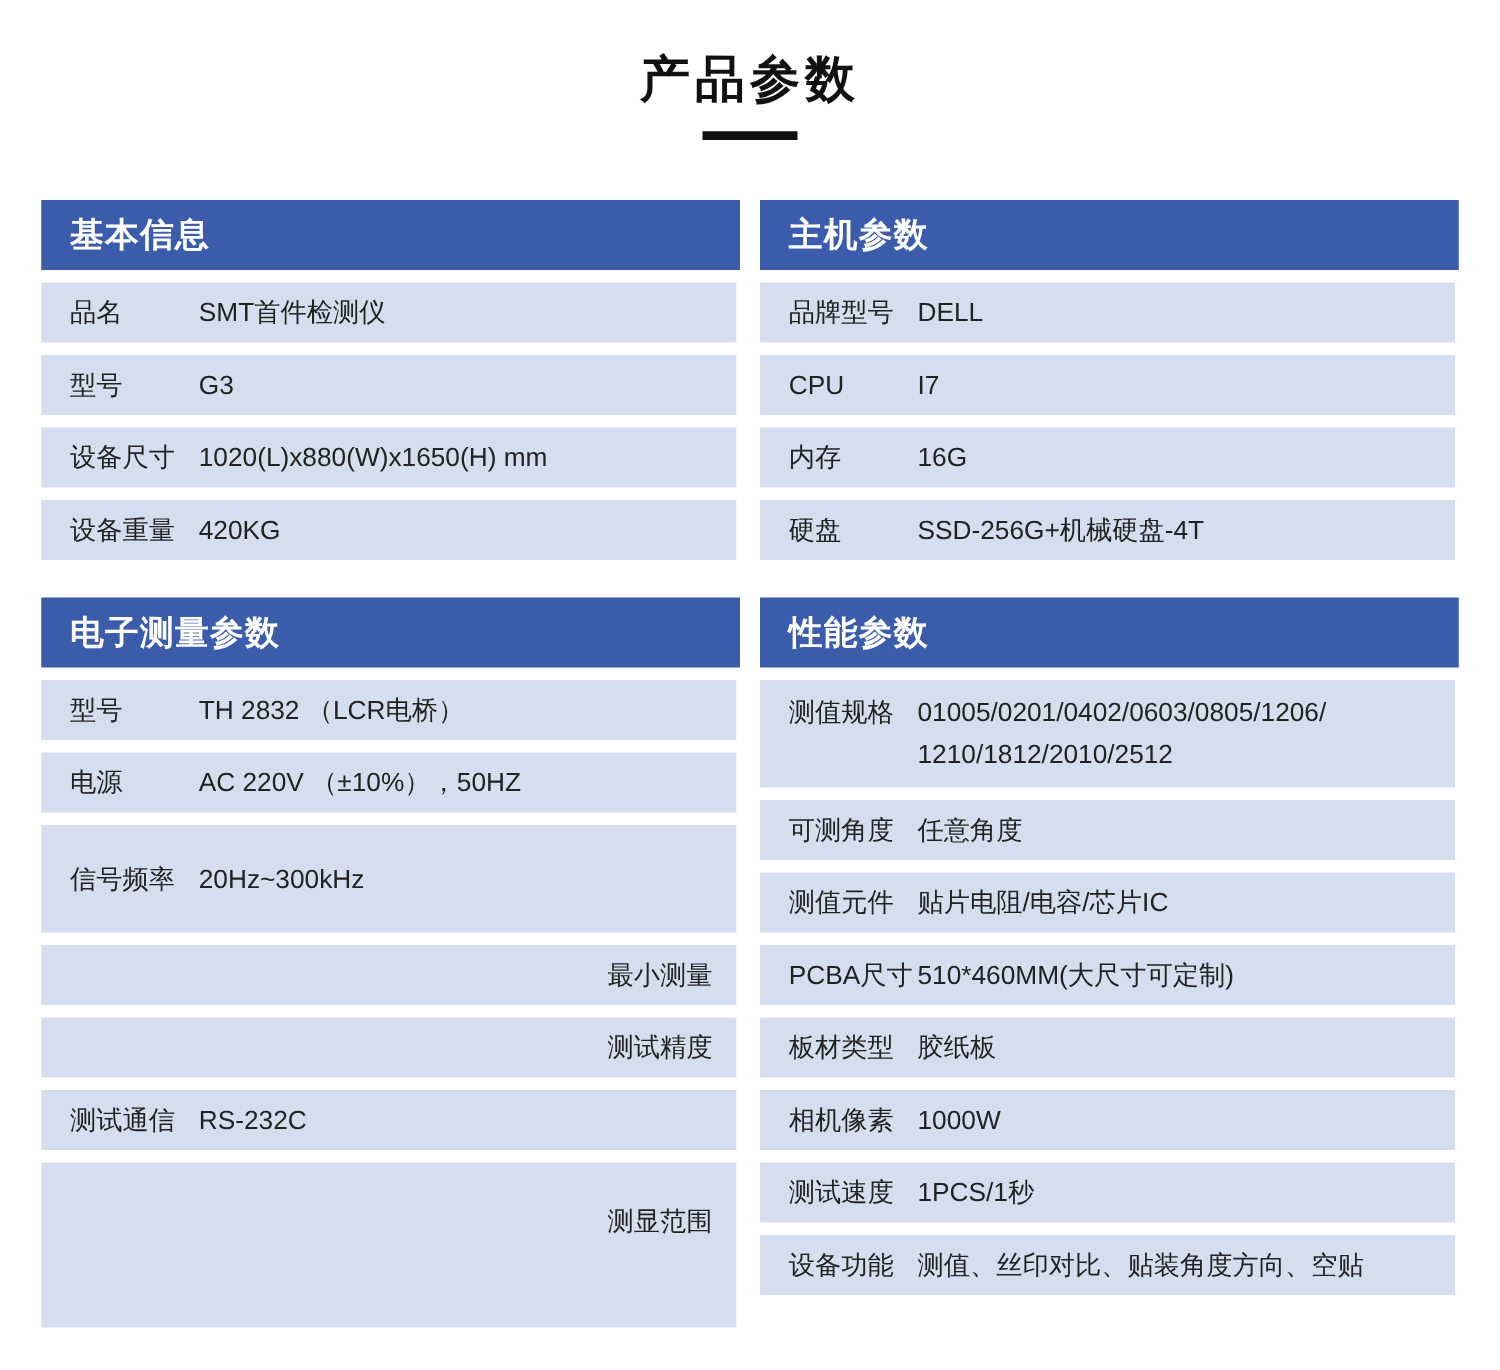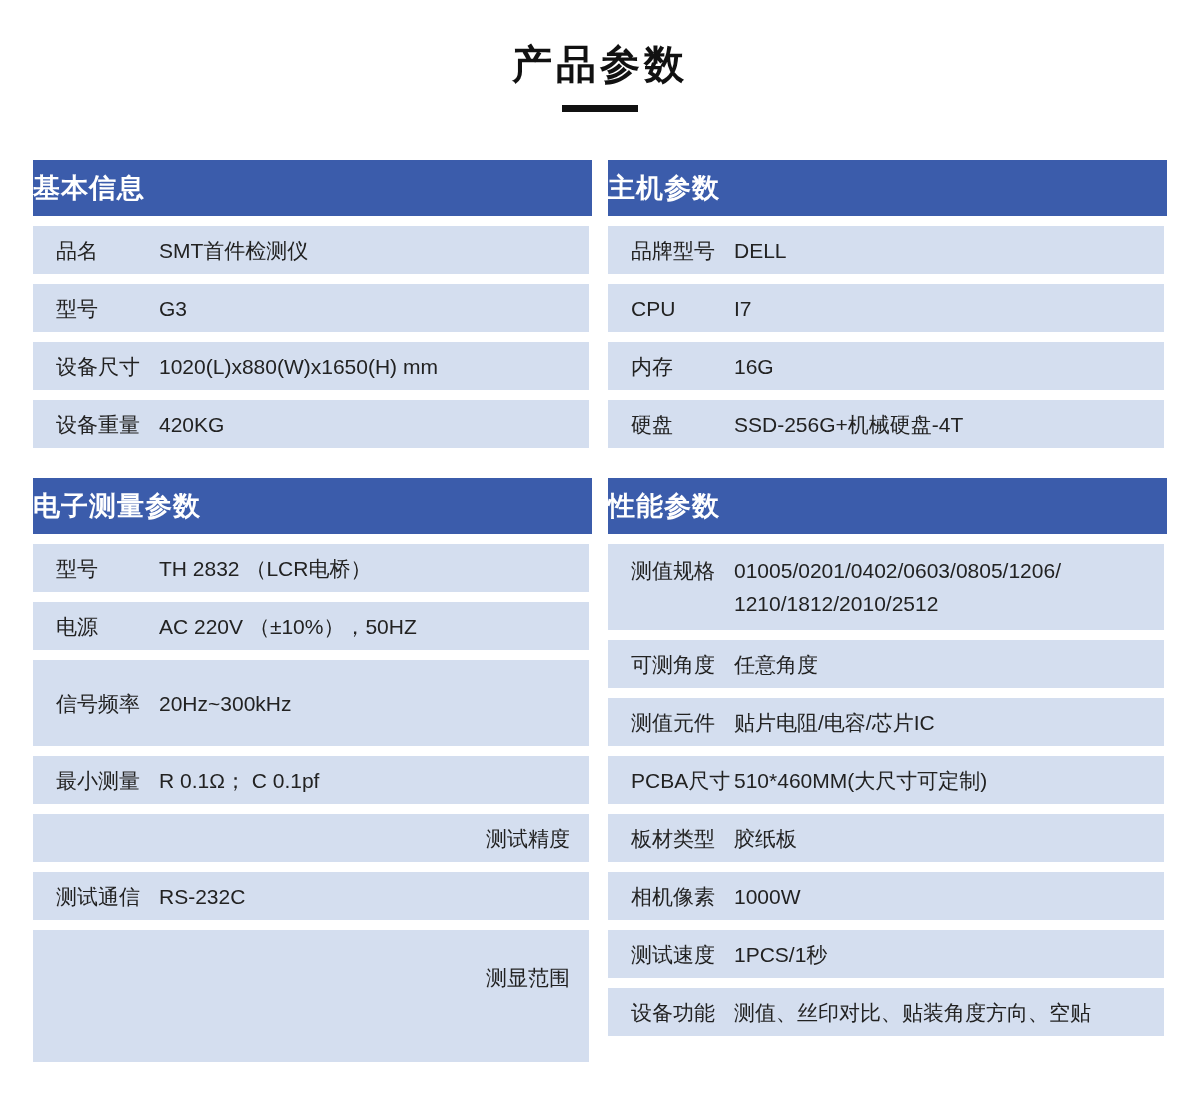--- a/index.html
+++ b/index.html
@@ -17,21 +17,21 @@
   .title-underline {
     width: 76px; height: 7px; margin: 17px auto 0;
     background: var(--title-text, #111);
   }
   .columns { display: flex; gap: 16px; padding: 0 33px; margin-top: 48px; }
   .col { flex: 1 1 0; min-width: 0; }
   .section + .section { margin-top: 30px; }
   .section-header {
     height: 56px; box-sizing: border-box;
     background: var(--header-bg, #3B5CAB);
-    display: flex; align-items: center; 
+    display: flex; align-items: center; padding-left: 23px;
   }
   .section-title {
     color: var(--header-text, #fff);
     font-size: 27px; font-weight: 700; letter-spacing: 1px;
   }
   .row {
     background: var(--row-bg, #D4DEEF);
     margin-top: 10px; margin-right: 3px;
     min-height: 48px; box-sizing: border-box;
     display: flex; align-items: center;
@@ -109,23 +109,20 @@
 
   <div class="row tall">
     <div class="row-label">信号频率</div>
     <div class="row-value">
               <div class="value-line">20Hz~300kHz</div>
             </div>
   </div>
 
   <div class="row">
     <div class="row-label">最小测量</div>
-    <div class="row-value">
-              <div class="value-line">R 0.1Ω； C 0.1pf</div>
-            </div>
   </div>
 
   <div class="row">
     <div class="row-label">测试精度</div>
   </div>
 
   <div class="row">
     <div class="row-label">测试通信</div>
     <div class="row-value">
               <div class="value-line">RS-232C</div>

